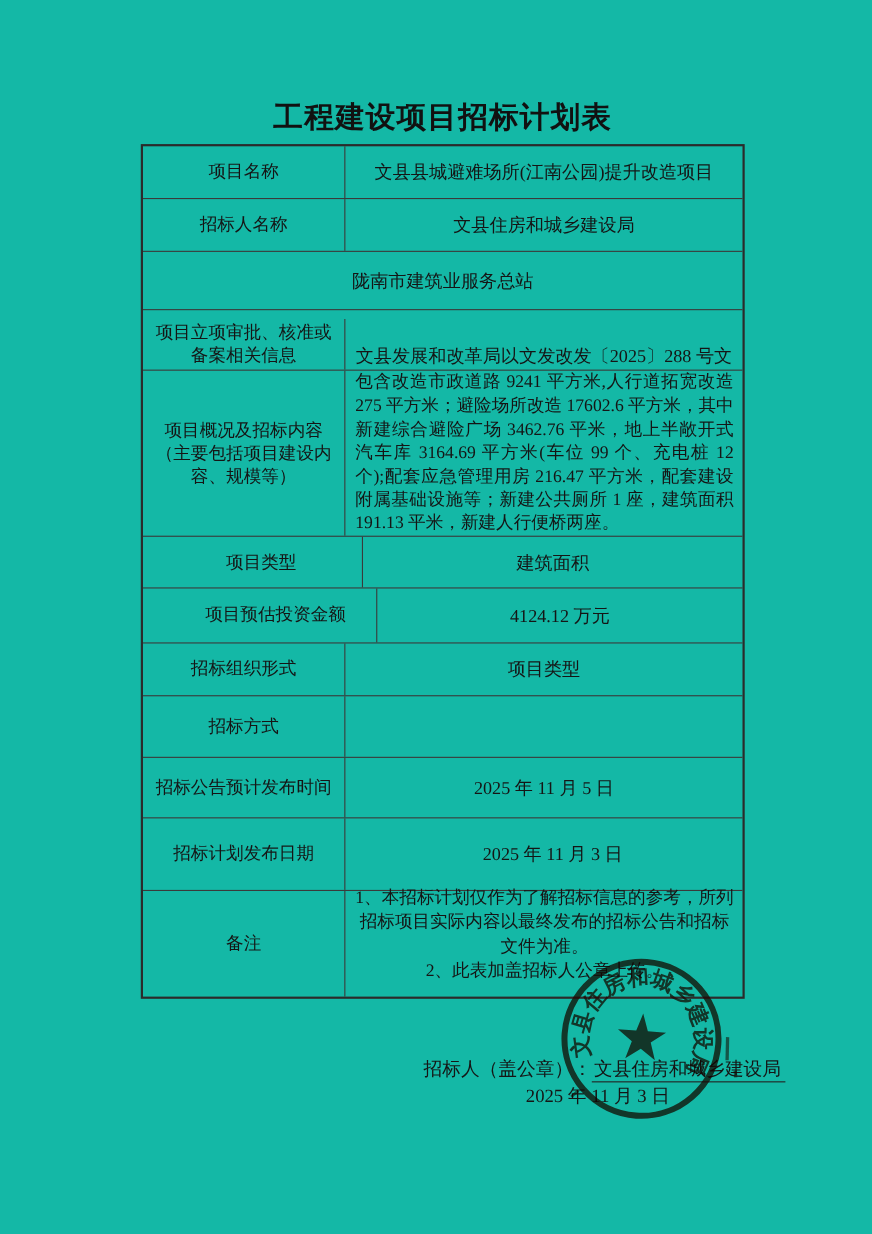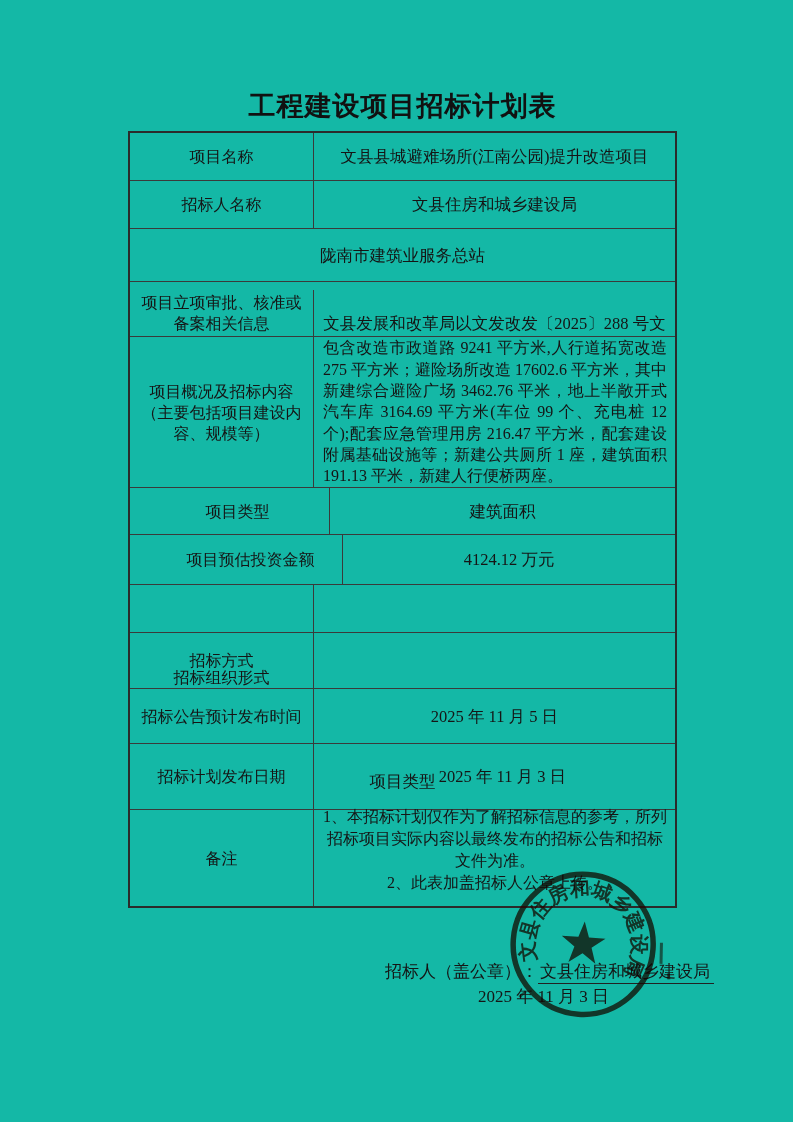--- a/index.html
+++ b/index.html
@@ -43,21 +43,21 @@
     box-sizing: border-box;
   }
   .t-row + .t-row { border-top: 1.5px solid #3a3a3a; }
   .t-row:nth-child(1)  { height: 47px; }
   .t-row:nth-child(2)  { height: 48px; }
   .t-row:nth-child(3)  { height: 53px; }
   .t-row:nth-child(4)  { height: 55px; align-items: flex-end; }
   .t-row:nth-child(5)  { height: 151px; }
   .t-row:nth-child(6)  { height: 47px; padding-left: 16px; }
   .t-row:nth-child(7)  { height: 50px; padding-left: 29px; }
-  .t-row:nth-child(8)  { height: 48px; flex-direction: column; }
+  .t-row:nth-child(8)  { height: 48px; }
   .t-row:nth-child(9)  { height: 56px; }
   .t-row:nth-child(10) { height: 55px; }
   .t-row:nth-child(11) { height: 66px; gap: 16px; }
   .t-row:nth-child(12) { height: 97px; }
   .t-label {
     width: 184px;
     flex: 0 0 184px;
     border-right: 1.5px solid #3a3a3a;
     box-sizing: border-box;
     display: flex;

